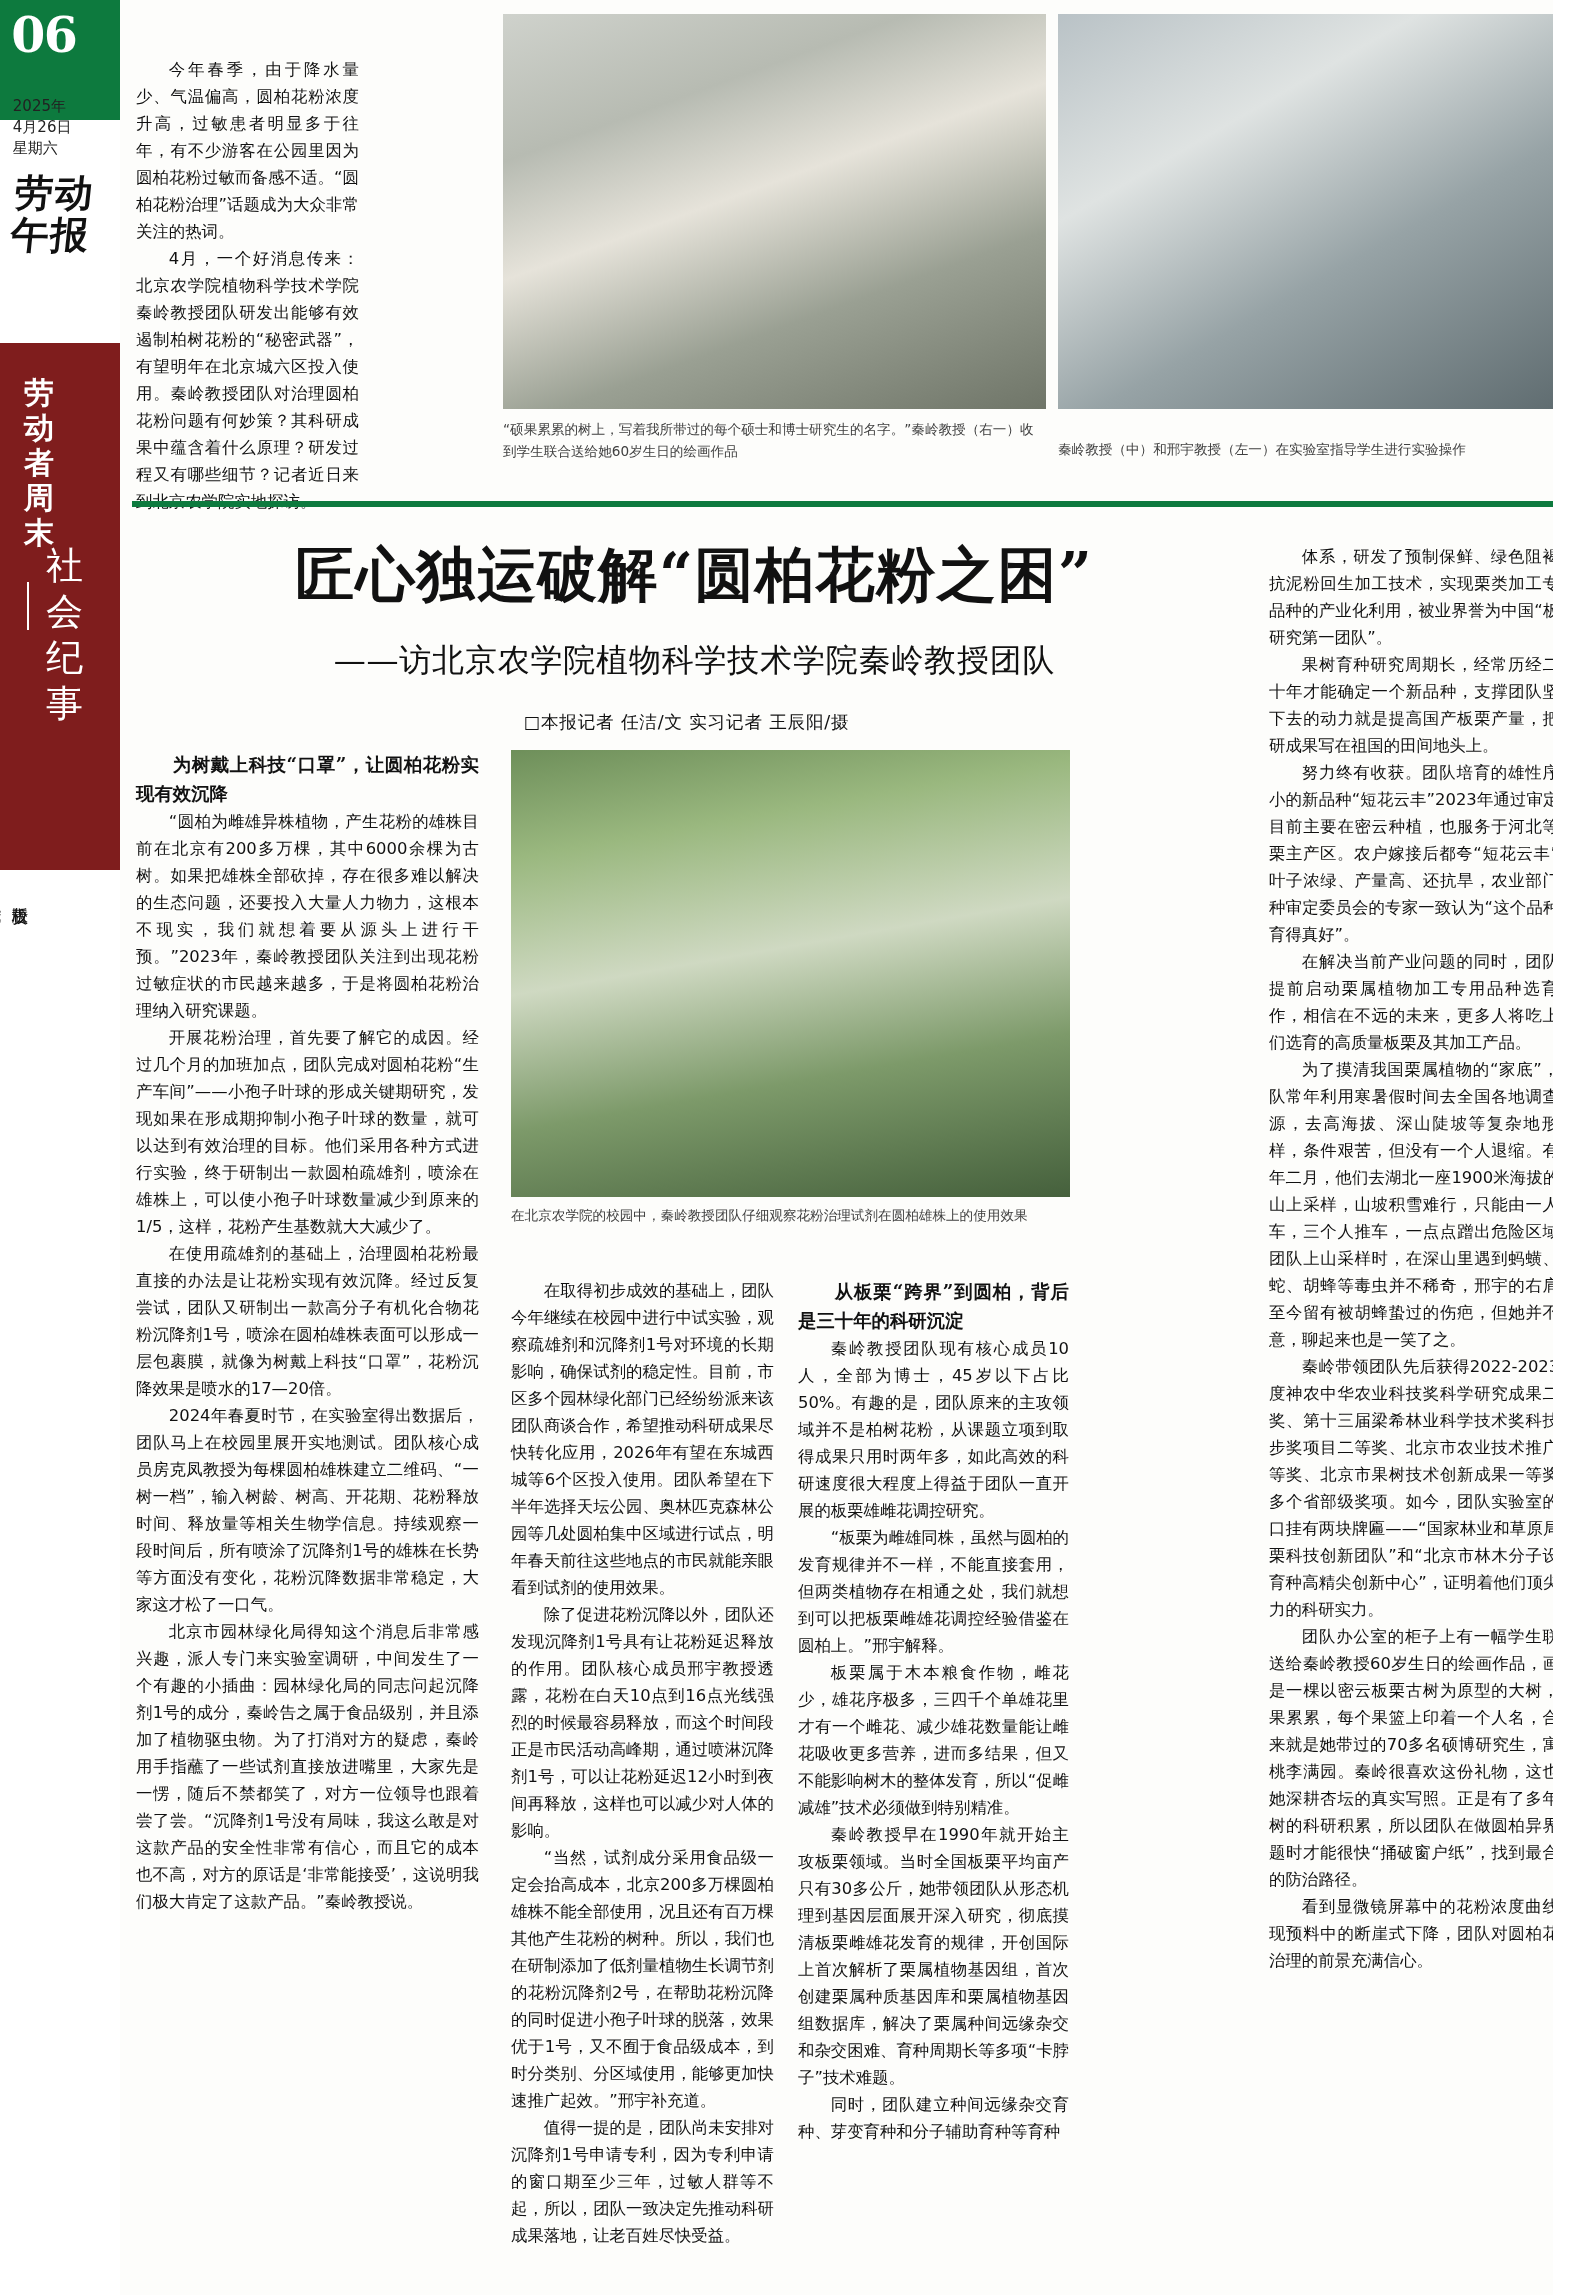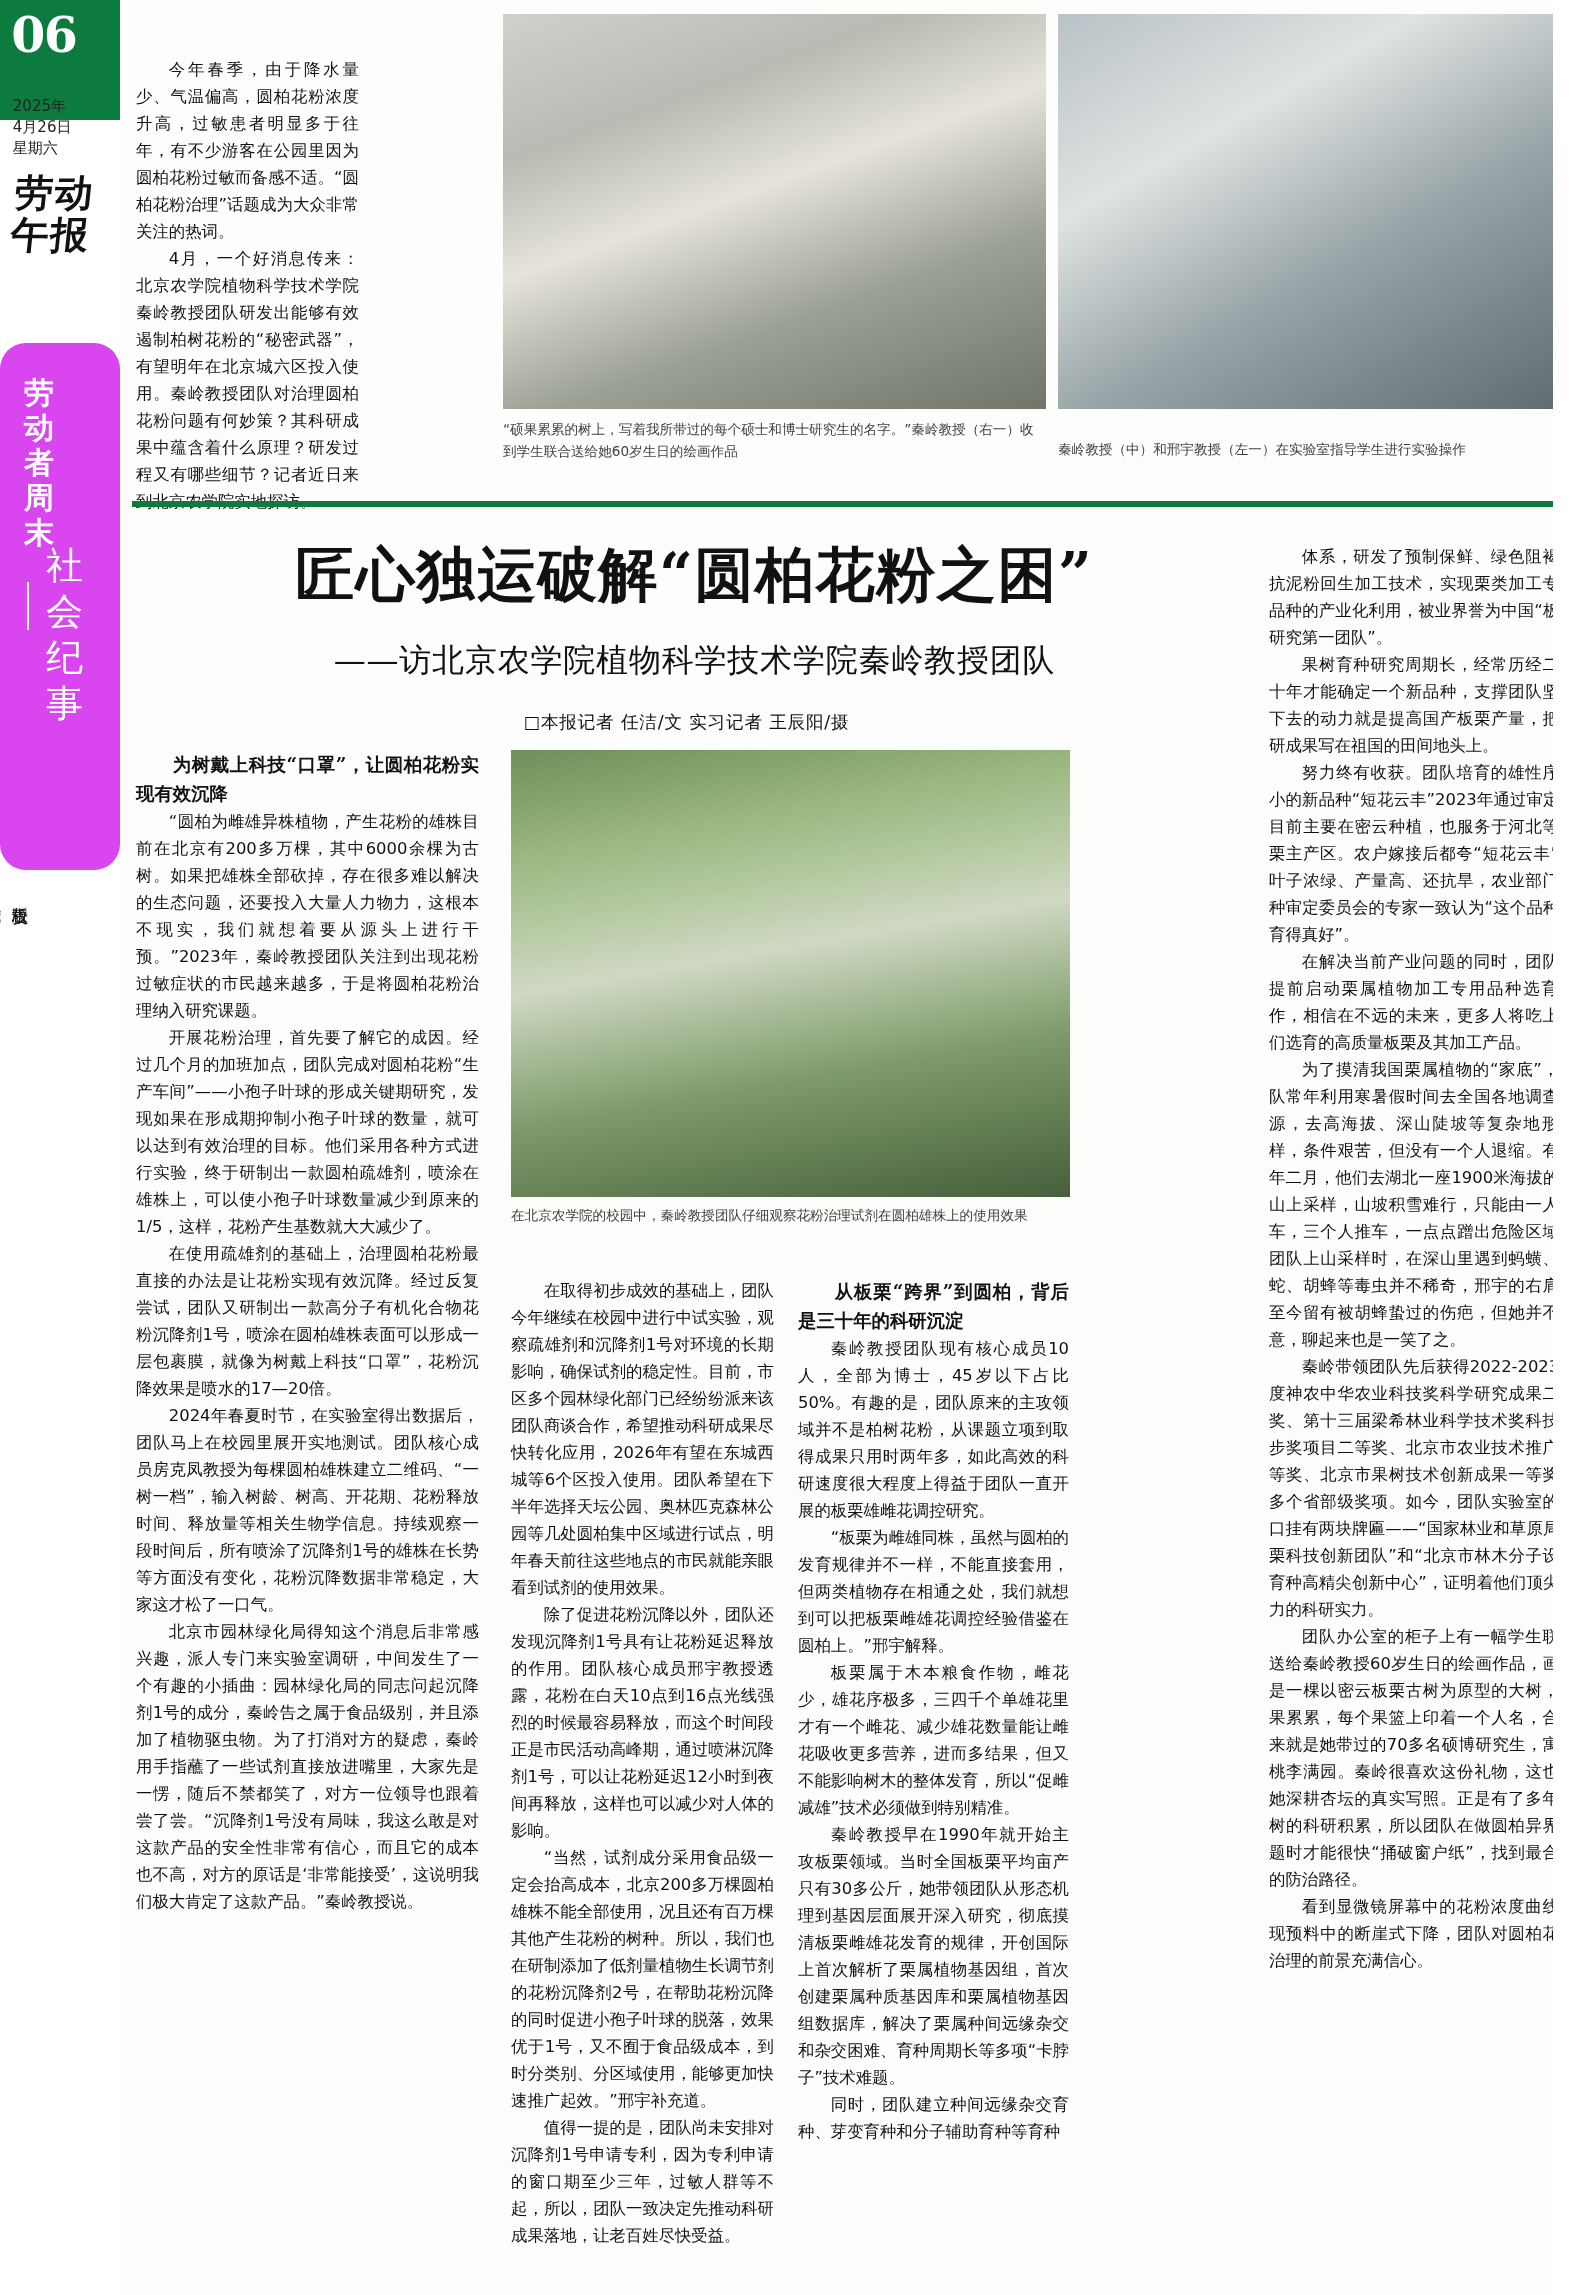--- a/index.html
+++ b/index.html
@@ -8,21 +8,21 @@
 
   
   .rail{position:absolute;left:0;top:0;width:120px;height:2295px;background:#fff;}
   .rail-top{position:absolute;left:0;top:0;width:120px;height:120px;background:#0d7a3e;}
   .rail-top .pg{position:absolute;left:11.2px;top:6.4px;font-size:49px;font-weight:bold;color:#fff;font-family:"DejaVu Serif","Liberation Serif",serif;letter-spacing:-1.6px;}
   .rail-date{position:absolute;left:12.8px;top:96px;width:96px;font-size:15px;line-height:21px;color:#222;}
   .masthead{position:absolute;left:12.8px;top:172px;width:96px;height:128px;
      font-family:"DejaVu Serif","Liberation Serif",serif;font-size:38px;font-weight:bold;color:#111;
      line-height:42px;letter-spacing:1.6px;}
   .masthead span{display:block;transform:skewX(-6deg);}
-  .rail-green{position:absolute;left:0;top:343px;width:120px;height:527px;background:#d946ef;border-radius:26px;}
+  .rail-green{position:absolute;left:0;top:343px;width:120px;height:527px;background:#7f1d1d;}
   .rail-green .t1{position:absolute;left:24px;top:32px;width:32px;font-size:30px;line-height:35px;color:#fff;font-weight:bold;font-family:"DejaVu Serif","Liberation Serif",serif;}
   .rail-green .bar{position:absolute;left:27px;top:239px;width:1.6px;height:48px;background:#fff;}
   .rail-green .t2{position:absolute;left:46px;top:200px;width:48px;font-size:37px;line-height:46px;color:#fff;font-weight:normal;font-family:"DejaVu Serif","Liberation Serif",serif;}
   .rail-credit{position:absolute;left:8px;top:894px;width:112px;font-size:12px;line-height:17px;color:#333;}
   .rail-credit .col{display:inline-block;vertical-align:top;width:25.5px;writing-mode:vertical-rl;text-orientation:upright;letter-spacing:1.6px;margin-right:1.6px;}
 
   
   .photo{position:absolute;background:#c9c9c4;overflow:hidden;}
   .cap{position:absolute;font-size:13.6px;line-height:21.6px;color:#404040;}
 

